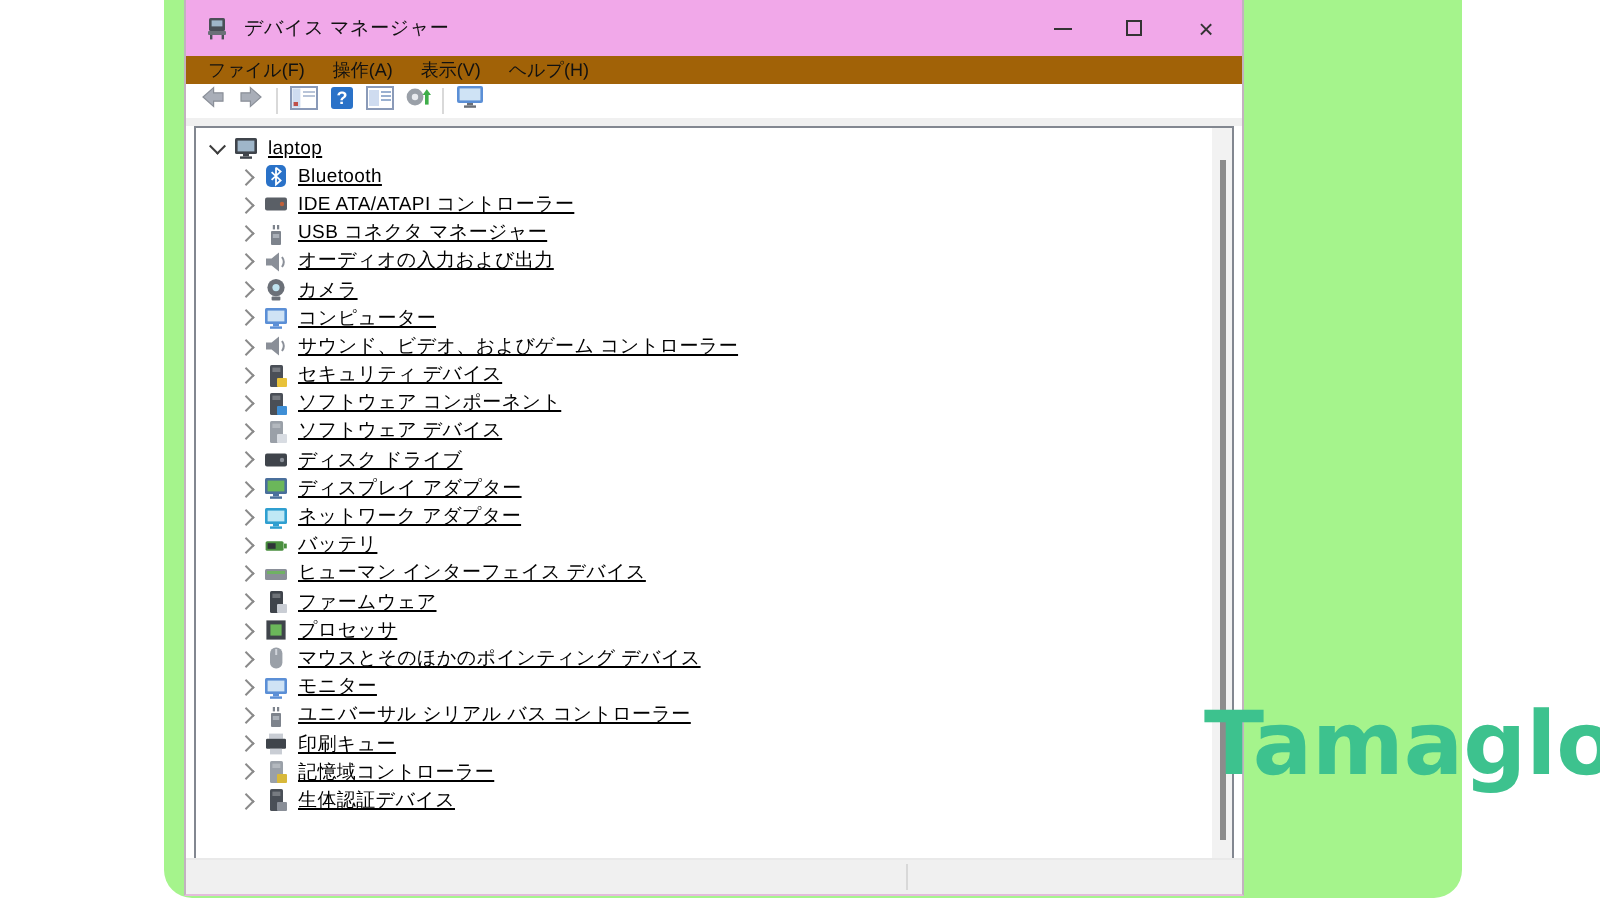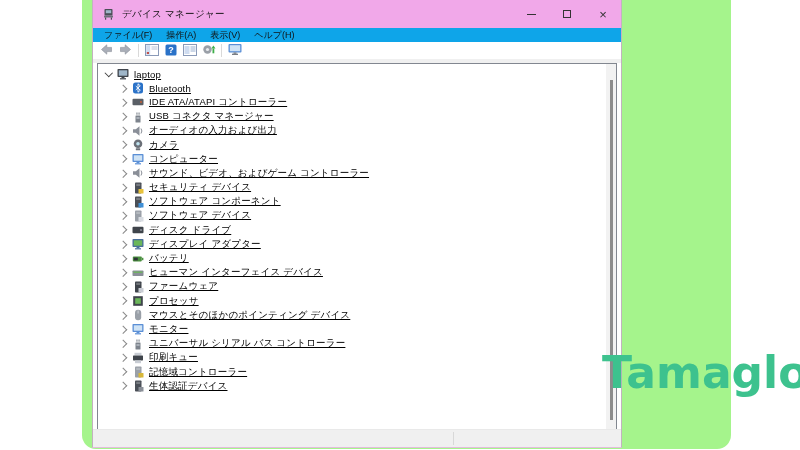--- a/index.html
+++ b/index.html
@@ -23,21 +23,21 @@
     height:28px;background:#f1a8e9;display:flex;align-items:center;
     padding-left:9px;
   }
   .app-icon{width:13px;height:13px;display:flex;align-items:center;}
   .title{font-size:9.5px;color:#111;margin-left:7px;letter-spacing:0.3px;}
   .controls{margin-left:auto;display:flex;height:100%;}
   .ctrl{width:36px;height:100%;display:flex;align-items:center;justify-content:center;color:#333;cursor:default;}
   .glyph-min{width:9px;height:1px;background:#333;display:inline-block;}
   .glyph-max{width:8px;height:8px;border:1px solid #333;display:inline-block;box-sizing:border-box;}
   .glyph-close{font-size:13px;line-height:1;color:#333;}
-  .menubar{height:14px;display:flex;align-items:center;padding-left:4px;background:#0ea5e9;}
+  .menubar{height:14px;display:flex;align-items:center;padding-left:4px;background:#a16207;}
   .menu-item{font-size:9px;color:#111;padding:0 7px;}
   .toolbar{height:17px;display:flex;align-items:center;padding-left:5px;background:#fff;gap:2px;}
   .tbtn{width:17px;height:15px;display:flex;align-items:center;justify-content:center;}
   .tsep{width:1px;height:13px;background:#d9d9d9;margin:0 2px;}
   .client-gap{height:4px;background:#f0f0f0;}
   .treepanel{
     margin:0 4px;height:367px;background:#fff;
     border:1px solid #828790;border-bottom:none;
     position:relative;overflow:hidden;box-sizing:border-box;
   }
@@ -338,20 +338,35 @@
             </span>
             <span class="tlabel">ディスプレイ アダプター</span>
           </div>
           <div class="tree-row">
             <span class="ind-child"></span>
             <span class="chevbox">
               <span class="chev-collapsed"></span>
             </span>
             <span class="ticon">
               <svg width="12" height="12" viewBox="0 0 12 12">
+                <rect x="0.5" y="1" width="11" height="8" rx="0.8" fill="#2f9fd0"></rect>
+                <rect x="1.8" y="2.3" width="8.4" height="5.4" fill="#bfe8f5"></rect>
+                <rect x="4.5" y="9" width="3" height="1.2" fill="#2f9fd0"></rect>
+                <rect x="3" y="10.2" width="6" height="1.2" fill="#2f9fd0"></rect>
+              </svg>
+            </span>
+            <span class="tlabel">ネットワーク アダプター</span>
+          </div>
+          <div class="tree-row">
+            <span class="ind-child"></span>
+            <span class="chevbox">
+              <span class="chev-collapsed"></span>
+            </span>
+            <span class="ticon">
+              <svg width="12" height="12" viewBox="0 0 12 12">
                 <rect x="0.8" y="3.6" width="9" height="4.8" rx="0.8" fill="#4a8f3f"></rect>
                 <rect x="10" y="4.8" width="1.4" height="2.4" fill="#4a8f3f"></rect>
                 <rect x="1.8" y="4.6" width="4" height="2.8" fill="#2f3338"></rect>
               </svg>
             </span>
             <span class="tlabel">バッテリ</span>
           </div>
           <div class="tree-row">
             <span class="ind-child"></span>
             <span class="chevbox">

